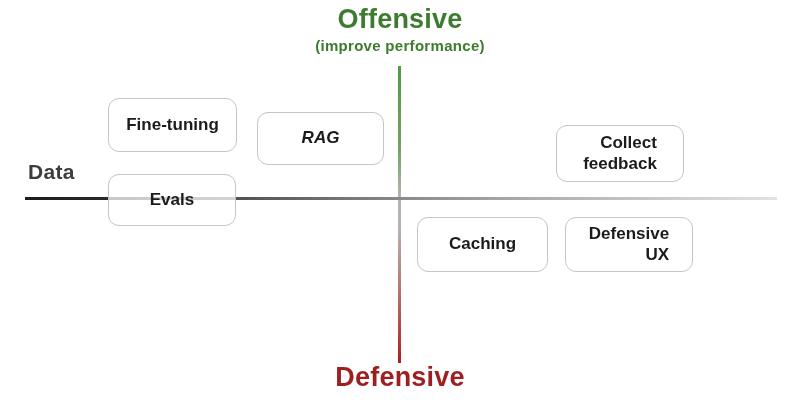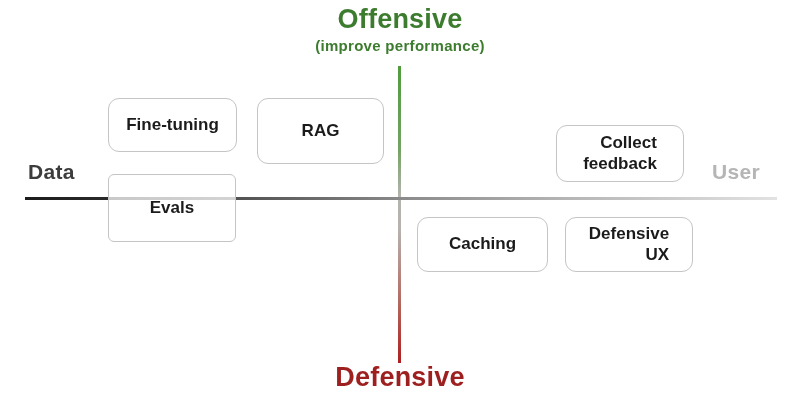--- a/index.html
+++ b/index.html
@@ -24,22 +24,22 @@
   .side-label.left  { left:28px;  top:160px; color:#3d3d3d; }
   .side-label.right { left:712px; top:160px; color:#b5b5b5; }
   .node {
     position:absolute; z-index:2; box-sizing:border-box;
     display:flex; align-items:center; justify-content:center; text-align:right;
     background:rgba(255,255,255,0.75); border:1.5px solid #c5c5c5; border-radius:11px;
     font-size:17px; font-weight:700; color:#1b1b1b; line-height:1.2;
     padding:0 10px; white-space:pre-line;
   }
   .node.fine-tuning      { left:108px; top:98px;  width:129px; height:54px; }
-  .node.rag              { left:257px; top:98px;  width:127px; height:66px; }
-  .node.evals            { left:108px; top:174px; width:128px; height:68px;border-radius:6px; }
+  .node.rag              { left:257px; top:112px;  width:127px; height:53px;font-style:italic; }
+  .node.evals            { left:108px; top:174px; width:128px; height:52px; }
   .node.collect-feedback { left:556px; top:125px; width:128px; height:57px; }
   .node.caching          { left:417px; top:217px; width:131px; height:55px; }
   .node.defensive-ux     { left:565px; top:217px; width:128px; height:55px; }
   .node.guardrails       { left:417px; top:289px; width:131px; height:53px; }
 </style>
 </head>
 <body>
 
 <div class="stage">
   <div class="vline" style="background: linear-gradient(rgb(79, 156, 62) 0%, rgb(116, 162, 99) 28%, rgb(180, 180, 176) 44%, rgb(182, 178, 176) 55%, rgb(180, 117, 108) 76%, rgb(174, 31, 31) 100%);"></div>
@@ -48,21 +48,20 @@
   <div class="axis-title top" style="color: rgb(61, 124, 47);">
     <div class="main">Offensive</div>
     <div class="sub">(improve performance)</div>
   </div>
 
   <div class="axis-title bottom" style="color: rgb(158, 31, 31);">
     <div class="main">Defensive</div>
   </div>
 
   <div class="side-label left" style="color: rgb(61, 61, 61);">Data</div>
-  <div class="side-label right" style="color: rgb(181, 181, 181);">User</div>
 
   <div class="node fine-tuning">Fine-tuning</div>
   <div class="node rag">RAG</div>
   <div class="node evals">Evals</div>
   <div class="node collect-feedback">Collect
 feedback</div>
   <div class="node caching">Caching</div>
   <div class="node defensive-ux">Defensive
 UX</div>
 </div>

